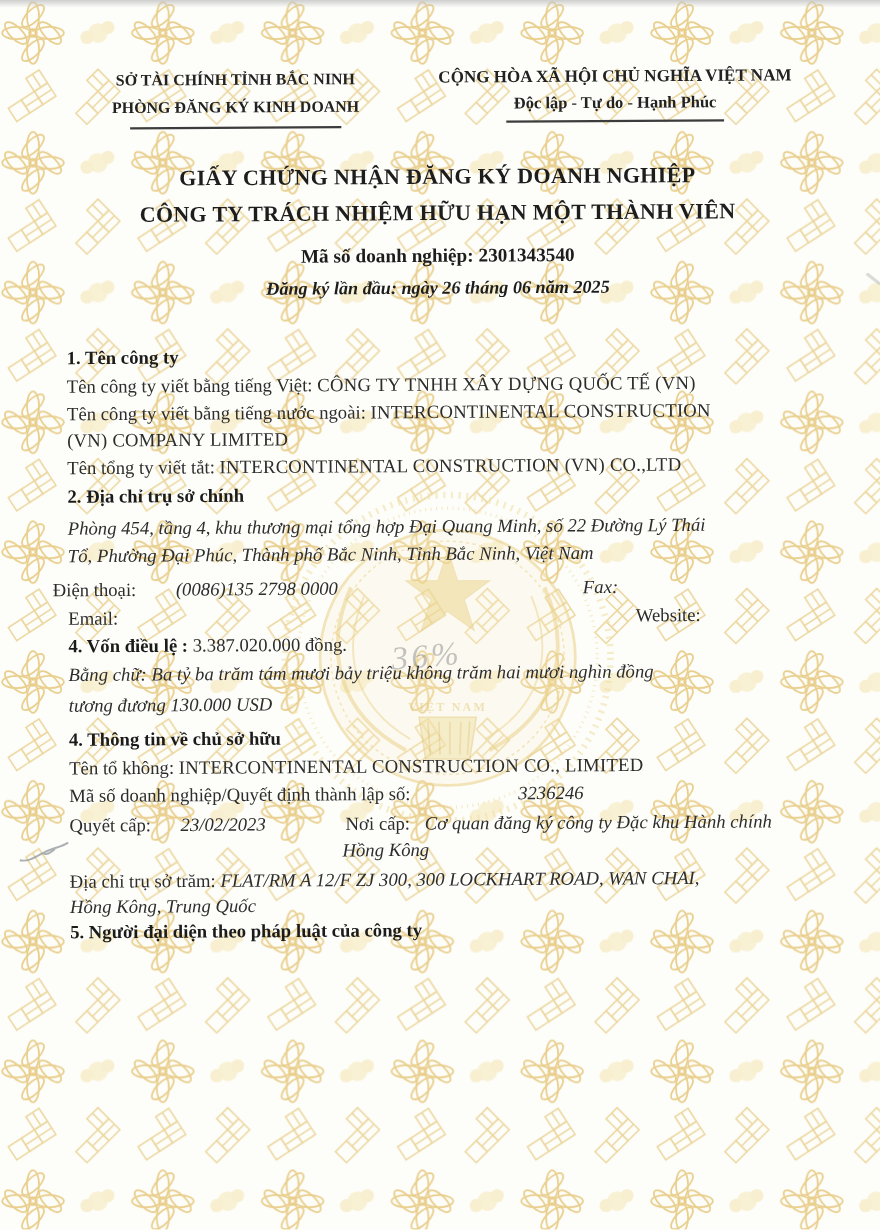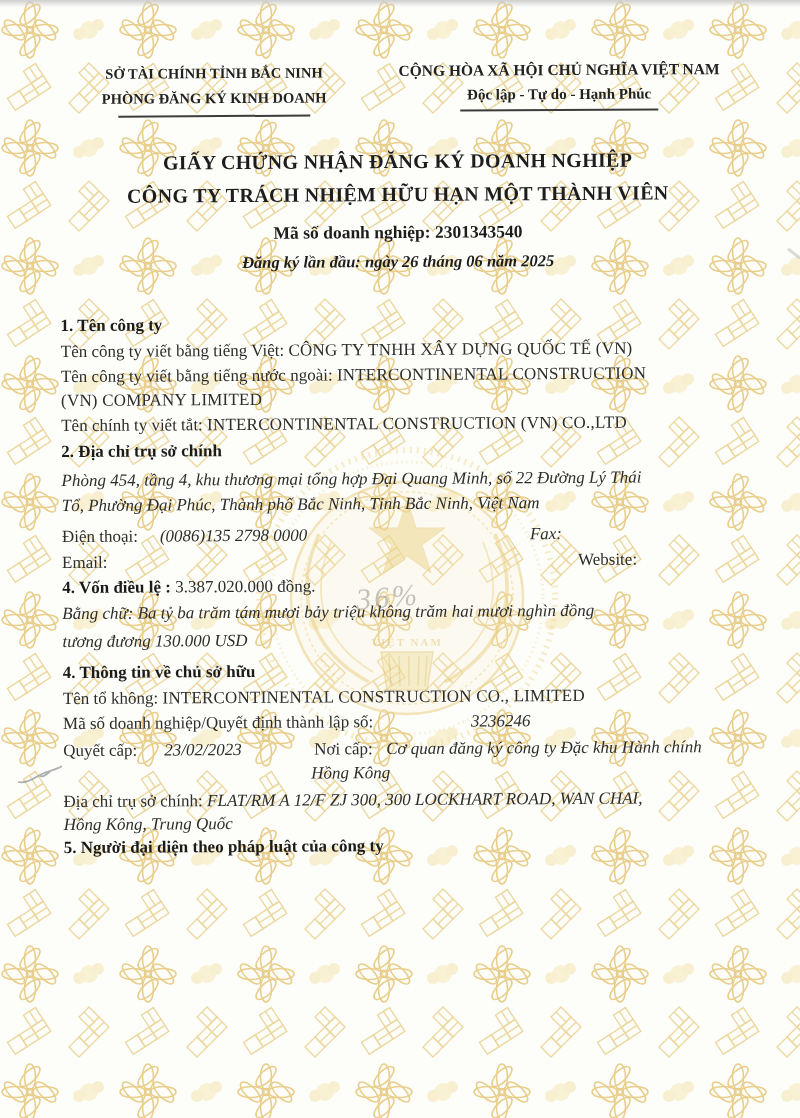--- a/index.html
+++ b/index.html
@@ -119,28 +119,28 @@
     <div class="abs" style="left:62px;top:340px;">
       <span class="lab">Tên công ty viết bằng tiếng Việt:</span>
       <span class="val-caps">CÔNG TY TNHH XÂY DỰNG QUỐC TẾ (VN)</span>
     </div>
     <div class="abs" style="left:62px;top:365px;">
       <span class="lab">Tên công ty viết bằng tiếng nước ngoài:</span>
       <span class="val-caps">INTERCONTINENTAL CONSTRUCTION</span>
     </div>
     <div class="abs val-caps" style="left:62px;top:389px;">(VN) COMPANY LIMITED</div>
     <div class="abs" style="left:62px;top:414px;">
-      <span class="lab">Tên chính ty viết tắt:</span>
+      <span class="lab">Tên tổng ty viết tắt:</span>
       <span class="val-caps">INTERCONTINENTAL CONSTRUCTION (VN) CO.,LTD</span>
     </div>
 
     <div class="abs sec" style="left:62px;top:440px;">2. Địa chỉ trụ sở chính</div>
     <div class="abs i" style="left:62px;top:469px;">Phòng 454, tầng 4, khu thương mại tổng hợp Đại Quang Minh, số 22 Đường Lý Thái</div>
     <div class="abs i" style="left:62px;top:494px;">Tổ, Phường Đại Phúc, Thành phố Bắc Ninh, Tỉnh Bắc Ninh, Việt Nam</div>
-    <div class="abs" style="left:62px;top:525px;">Điện thoại:</div>
+    <div class="abs" style="left:48px;top:525px;">Điện thoại:</div>
     <div class="abs i" style="left:160px;top:525px;">(0086)135 2798 0000</div>
     <div class="abs" style="left:530px;top:525px;font-style:italic;">Fax:</div>
     <div class="abs" style="left:62px;top:551px;">Email:</div>
     <div class="abs" style="left:530px;top:551px;margin-left:48px;">Website:</div>
 
     <div class="abs" style="left:62px;top:576px;">
       <span class="sec">4. Vốn điều lệ :</span>
       <span>3.387.020.000 đồng.</span>
     </div>
     <div class="abs i" style="left:62px;top:602px;">Bằng chữ: Ba tỷ ba trăm tám mươi bảy triệu không trăm hai mươi nghìn đồng</div>
@@ -152,21 +152,21 @@
       <span class="val-caps">INTERCONTINENTAL CONSTRUCTION CO., LIMITED</span>
     </div>
     <div class="abs" style="left:62px;top:712px;">Mã số doanh nghiệp/Quyết định thành lập số:</div>
     <div class="abs i" style="left:470px;top:712px;">3236246</div>
     <div class="abs" style="left:62px;top:739px;">Quyết cấp:</div>
     <div class="abs i" style="left:163px;top:739px;">23/02/2023</div>
     <div class="abs" style="left:313px;top:739px;">Nơi cấp:</div>
     <div class="abs i" style="left:385px;top:739px;">Cơ quan đăng ký công ty Đặc khu Hành chính</div>
     <div class="abs i" style="left:310px;top:763px;text-align:right;">Hồng Kông</div>
     <div class="abs" style="left:62px;top:790px;">
-      <span class="lab">Địa chỉ trụ sở chính:</span>
+      <span class="lab">Địa chỉ trụ sở trăm:</span>
       <span class="i">FLAT/RM A 12/F ZJ 300, 300 LOCKHART ROAD, WAN CHAI,</span>
     </div>
     <div class="abs i" style="left:62px;top:813px;">Hồng Kông, Trung Quốc</div>
 
     <div class="abs sec" style="left:62px;top:836px;">5. Người đại diện theo pháp luật của công ty</div>
 
   </div>
 </div>
 
 </body></html>

